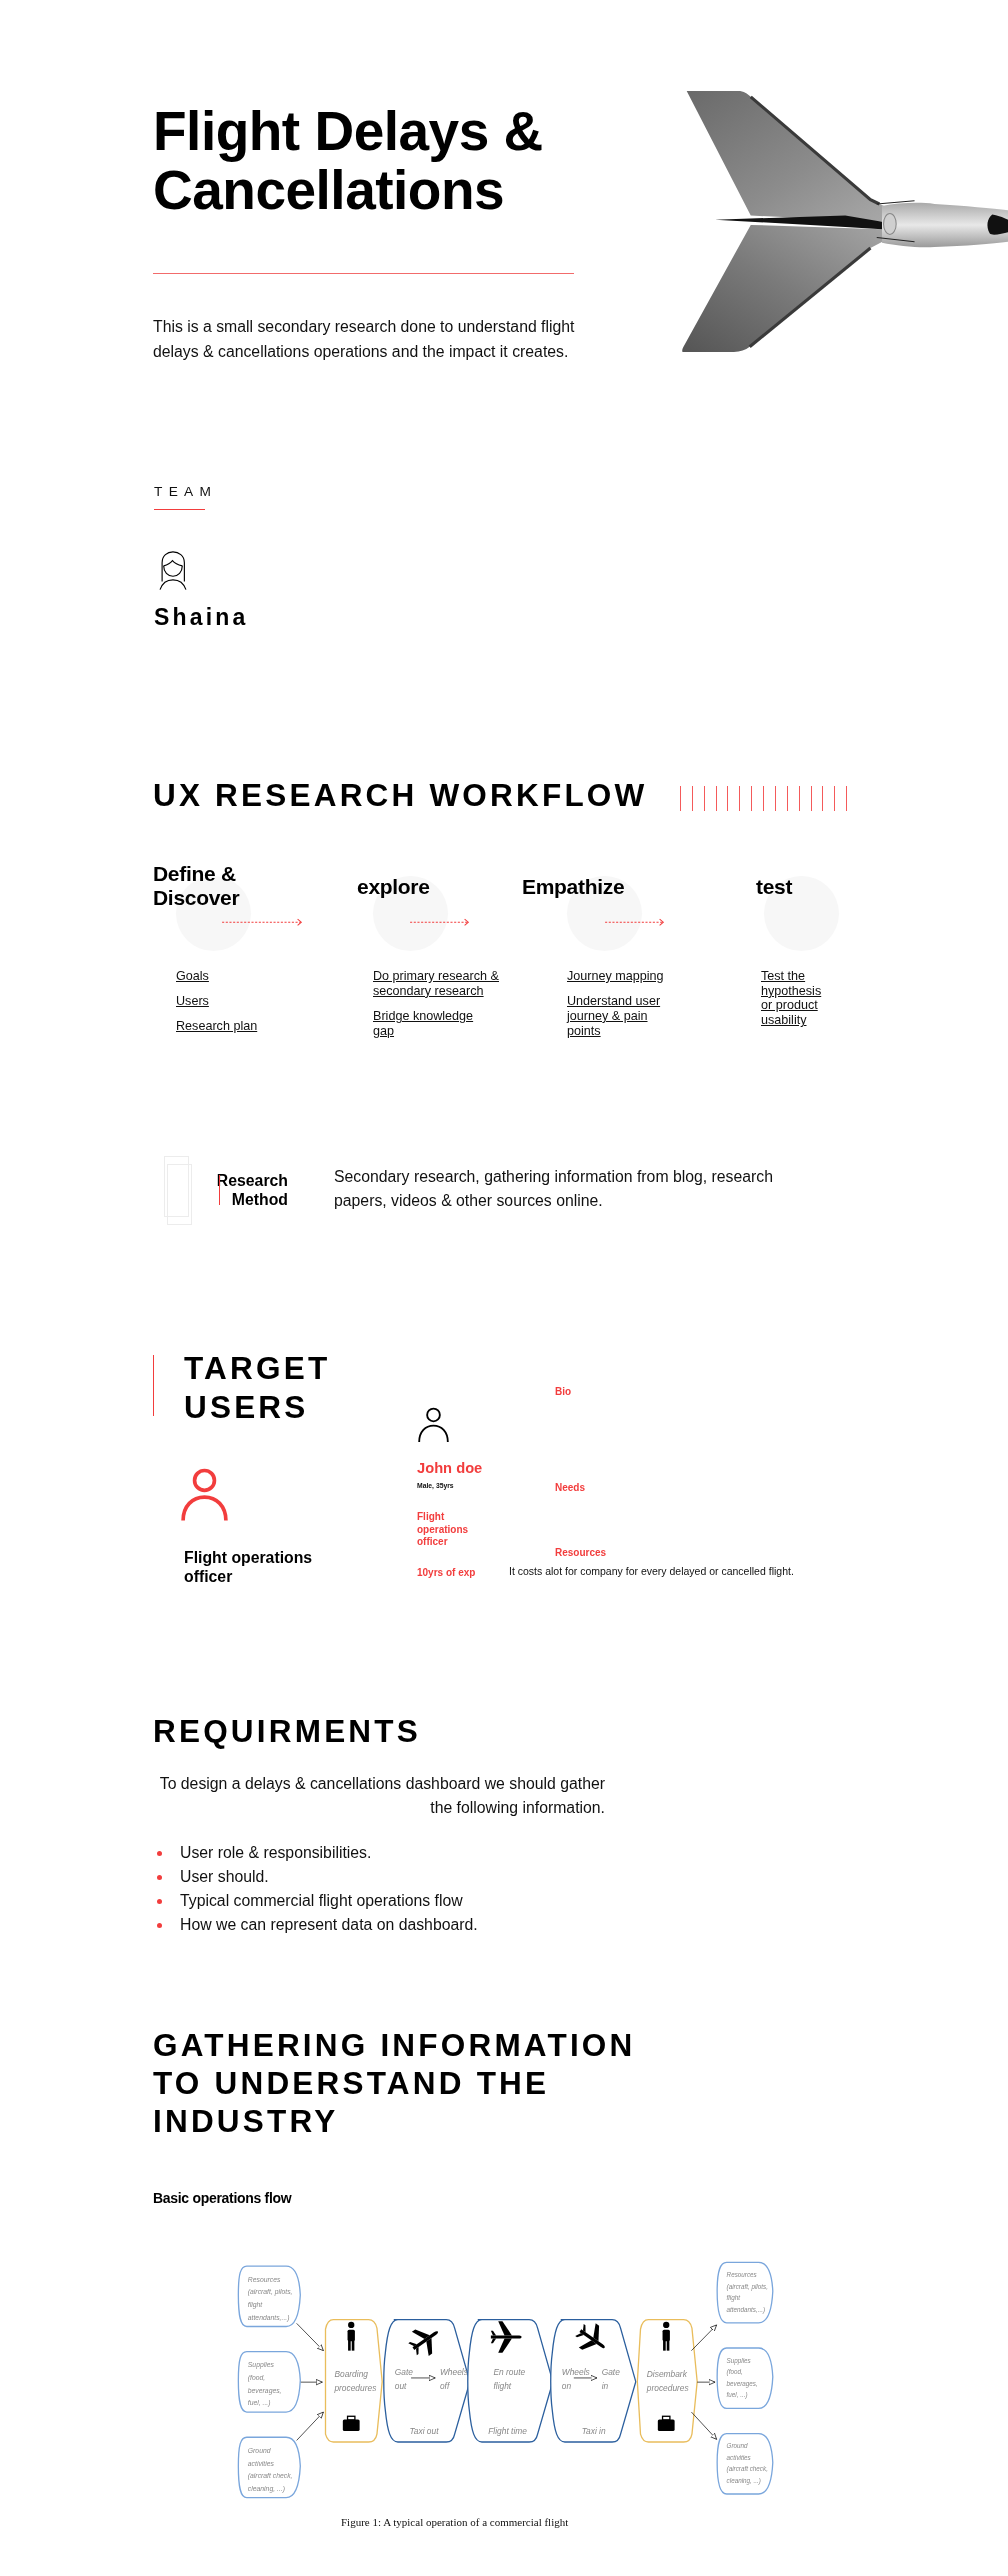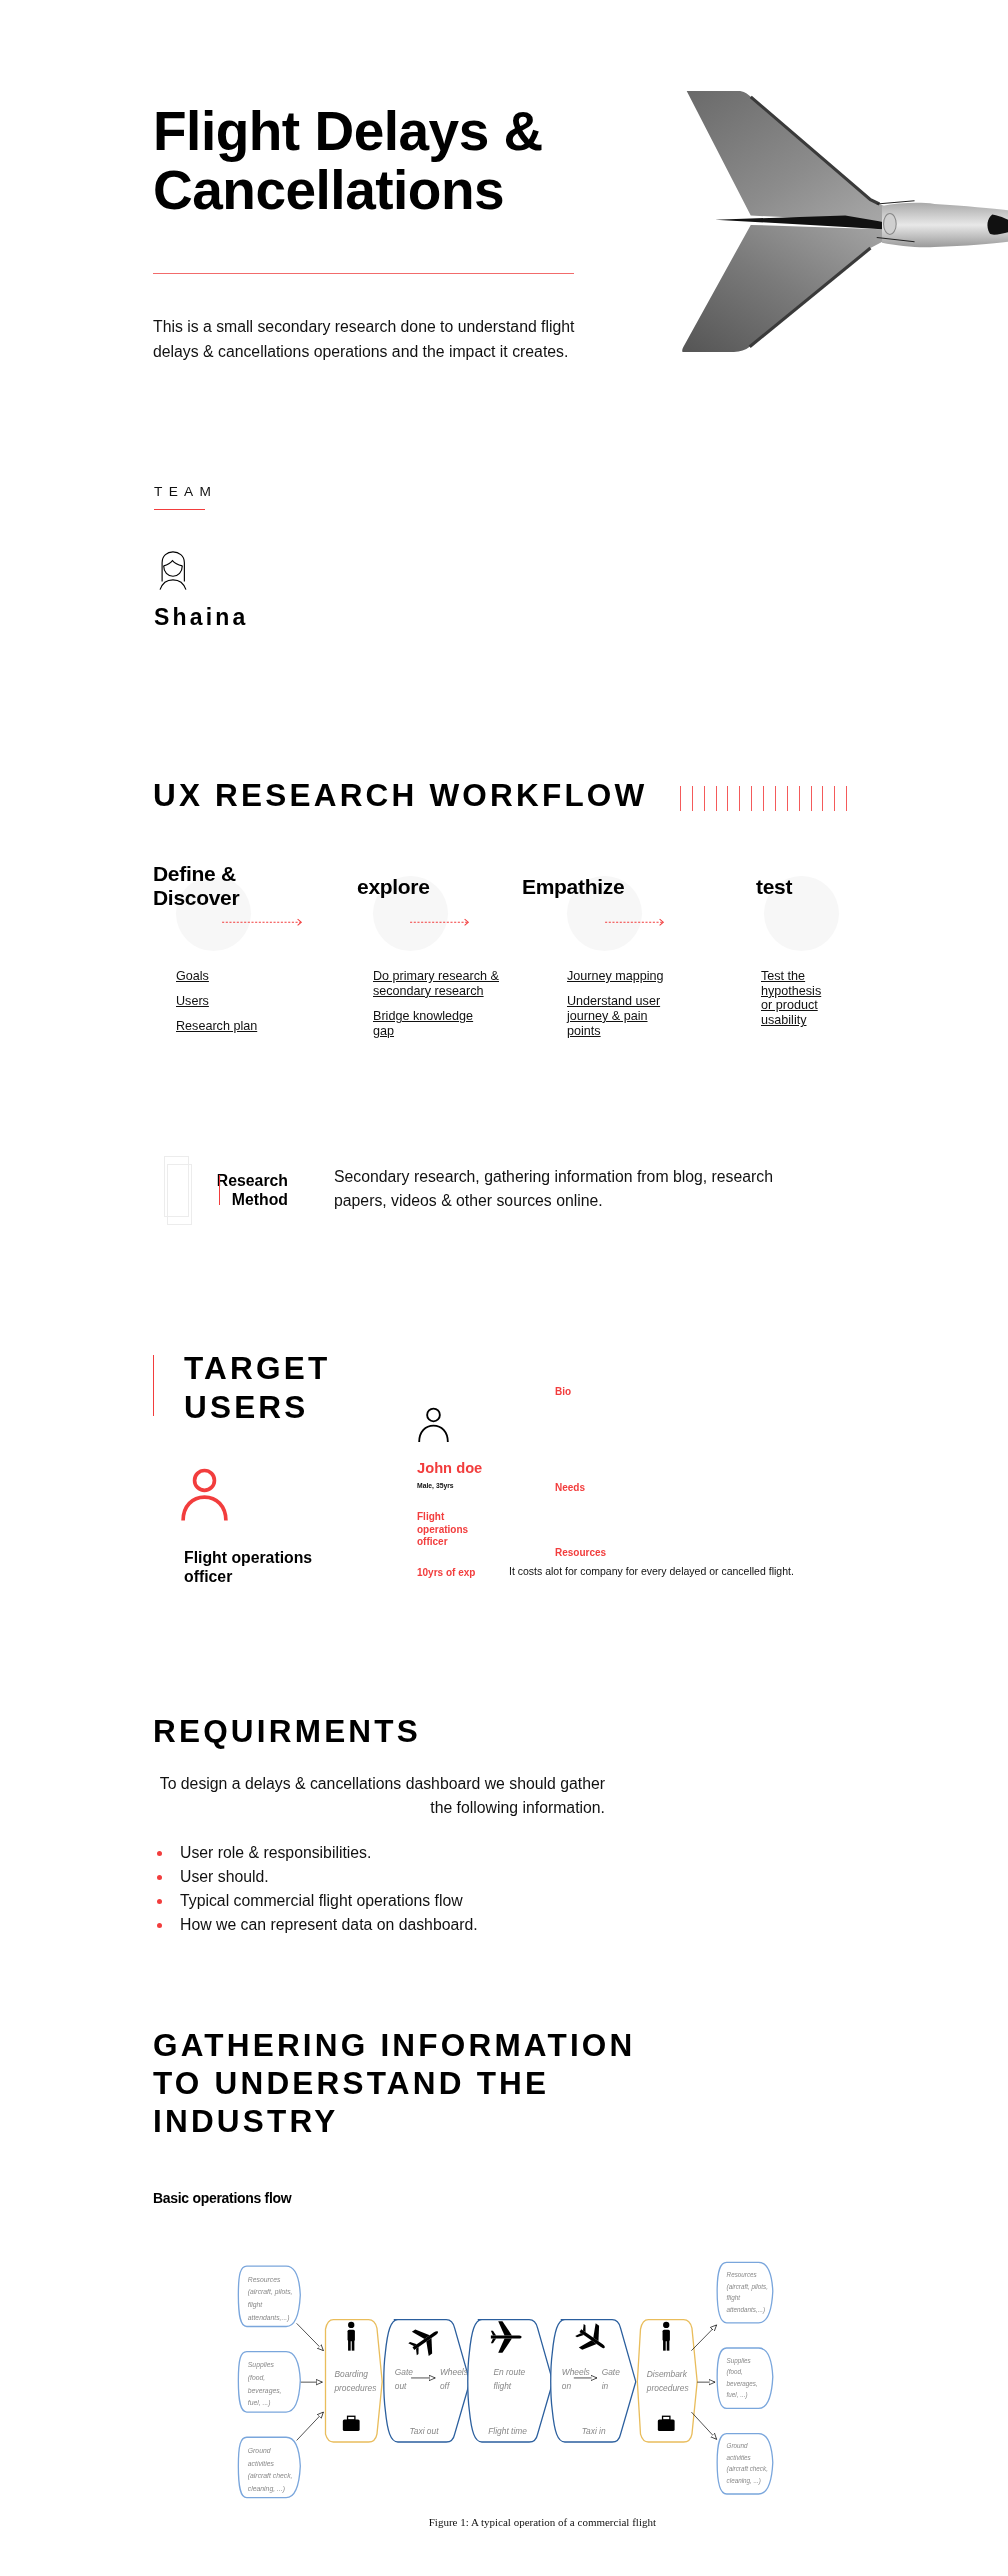--- a/index.html
+++ b/index.html
@@ -57,21 +57,21 @@
   .req-title { left: 153px; top: 1712px; }
   .req-intro { left: 153px; top: 1772px; width: 452px; font-size: 15.8px; line-height: 24px; color: #111; text-align: right; }
   .req-list { left: 153px; top: 1841px; font-size: 15.8px; line-height: 24px; color: #111; list-style: none; }
   .req-list li { position: relative; padding-left: 27px; }
   .req-list li::before { content: ""; position: absolute; left: 3.7px; top: 10px; width: 5.3px; height: 5.3px; border-radius: 50%; background: #f23d3d; }
 
   
   .gi-title { left: 153px; top: 2026px; line-height: 38px; width: 525px; }
   .gi-sub { left: 153px; top: 2190px; font-size: 14px; font-weight: 700; letter-spacing: -0.3px; }
   .flow { left: 231px; top: 2253px; width: 546px; height: 252px; }
-  .fig-caption { left: 341px; top: 2516px; width: 315px; text-align: right; font-family: "Liberation Serif", serif; font-size: 11px; color: #111; }
+  .fig-caption { left: 341px; top: 2516px; width: 315px; text-align: left; font-family: "Liberation Serif", serif; font-size: 11px; color: #111; }
 </style>
 </head>
 <body>
 
 <div class="abs hero-title">
   <div>Flight Delays &amp;</div>
   <div>Cancellations</div>
 </div>
 <div class="abs hero-rule"></div>
 <p class="abs hero-desc">This is a small secondary research done to understand flight delays &amp; cancellations operations and the impact it creates.</p>

